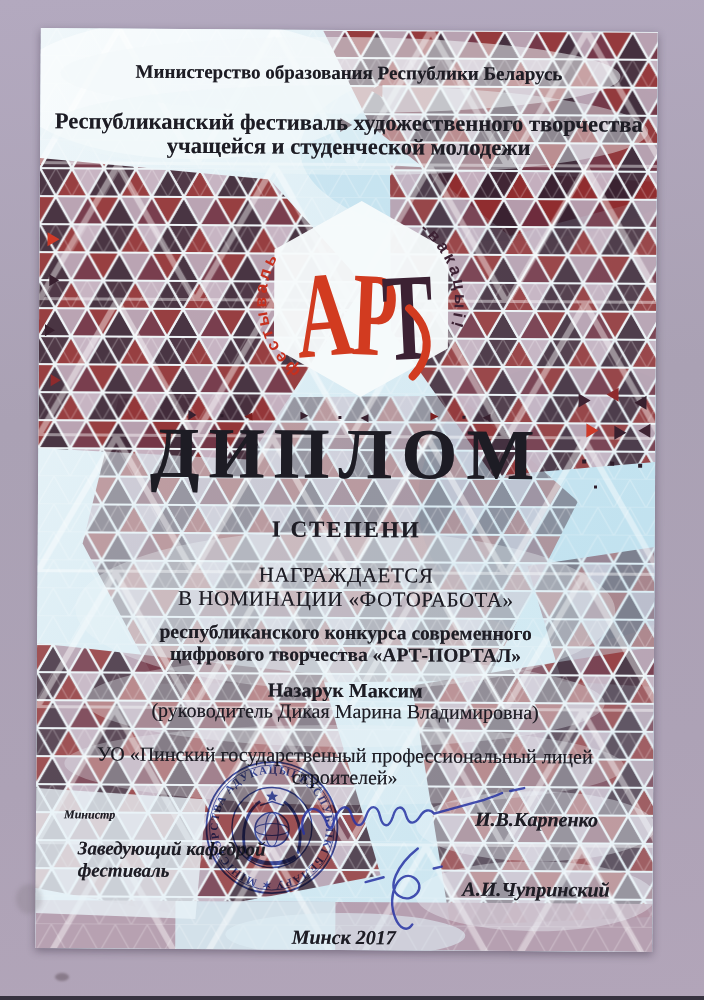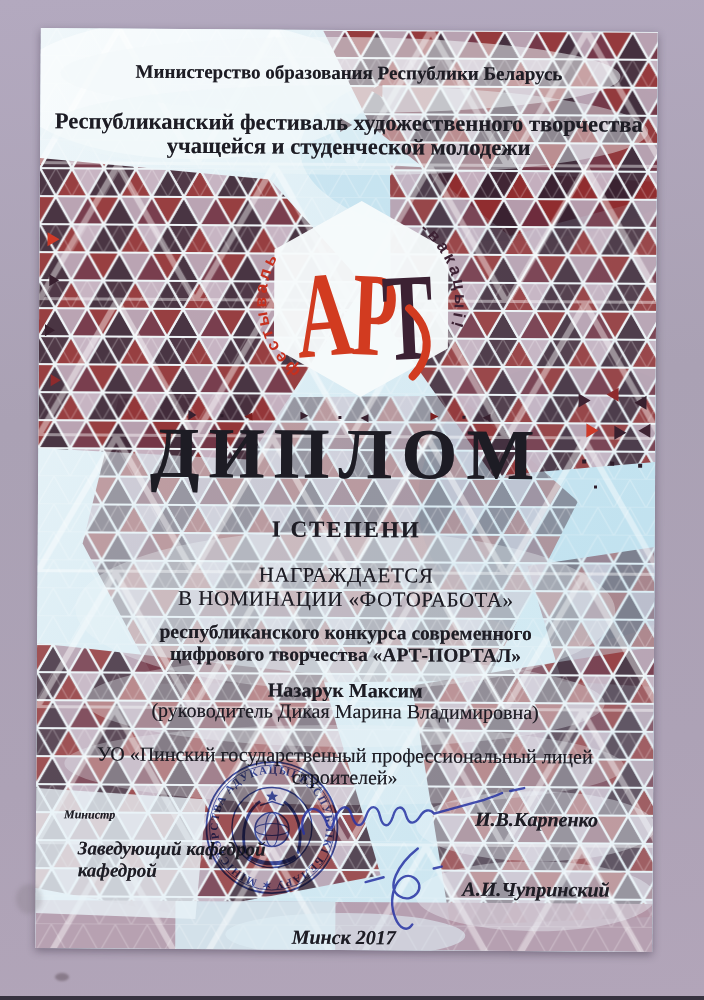--- a/index.html
+++ b/index.html
@@ -171,21 +171,21 @@
     <div class="t contest2">цифрового творчества «АРТ-ПОРТАЛ»</div>
     <div class="t recipient">Назарук Максим</div>
     <div class="t supervisor">(руководитель Дикая Марина Владимировна)</div>
     <div class="t inst1">УО «Пинский государственный профессиональный лицей</div>
     <div class="t inst2">строителей»</div>
 
     <div class="sig-label minister">Министр</div>
     <div class="sig-label name-top">И.В.Карпенко</div>
     <div class="sig-label chair">
       <div>Заведующий кафедрой</div>
-      <div>кафедрой</div>
+      <div>фестиваль</div>
     </div>
     <div class="sig-label name-bottom">А.И.Чупринский</div>
 
     <div class="t footer">Минск 2017</div>
 
     <svg class="seal-svg" width="140" height="140" viewBox="0 0 140 140">
       <g stroke="#2b3da0" fill="none">
         <circle cx="70" cy="70" r="65.5" stroke-width="1.8"></circle>
         <circle cx="70" cy="70" r="62.5" stroke-width="0.9"></circle>
         <circle cx="70" cy="70" r="40" stroke-width="1.4"></circle>

